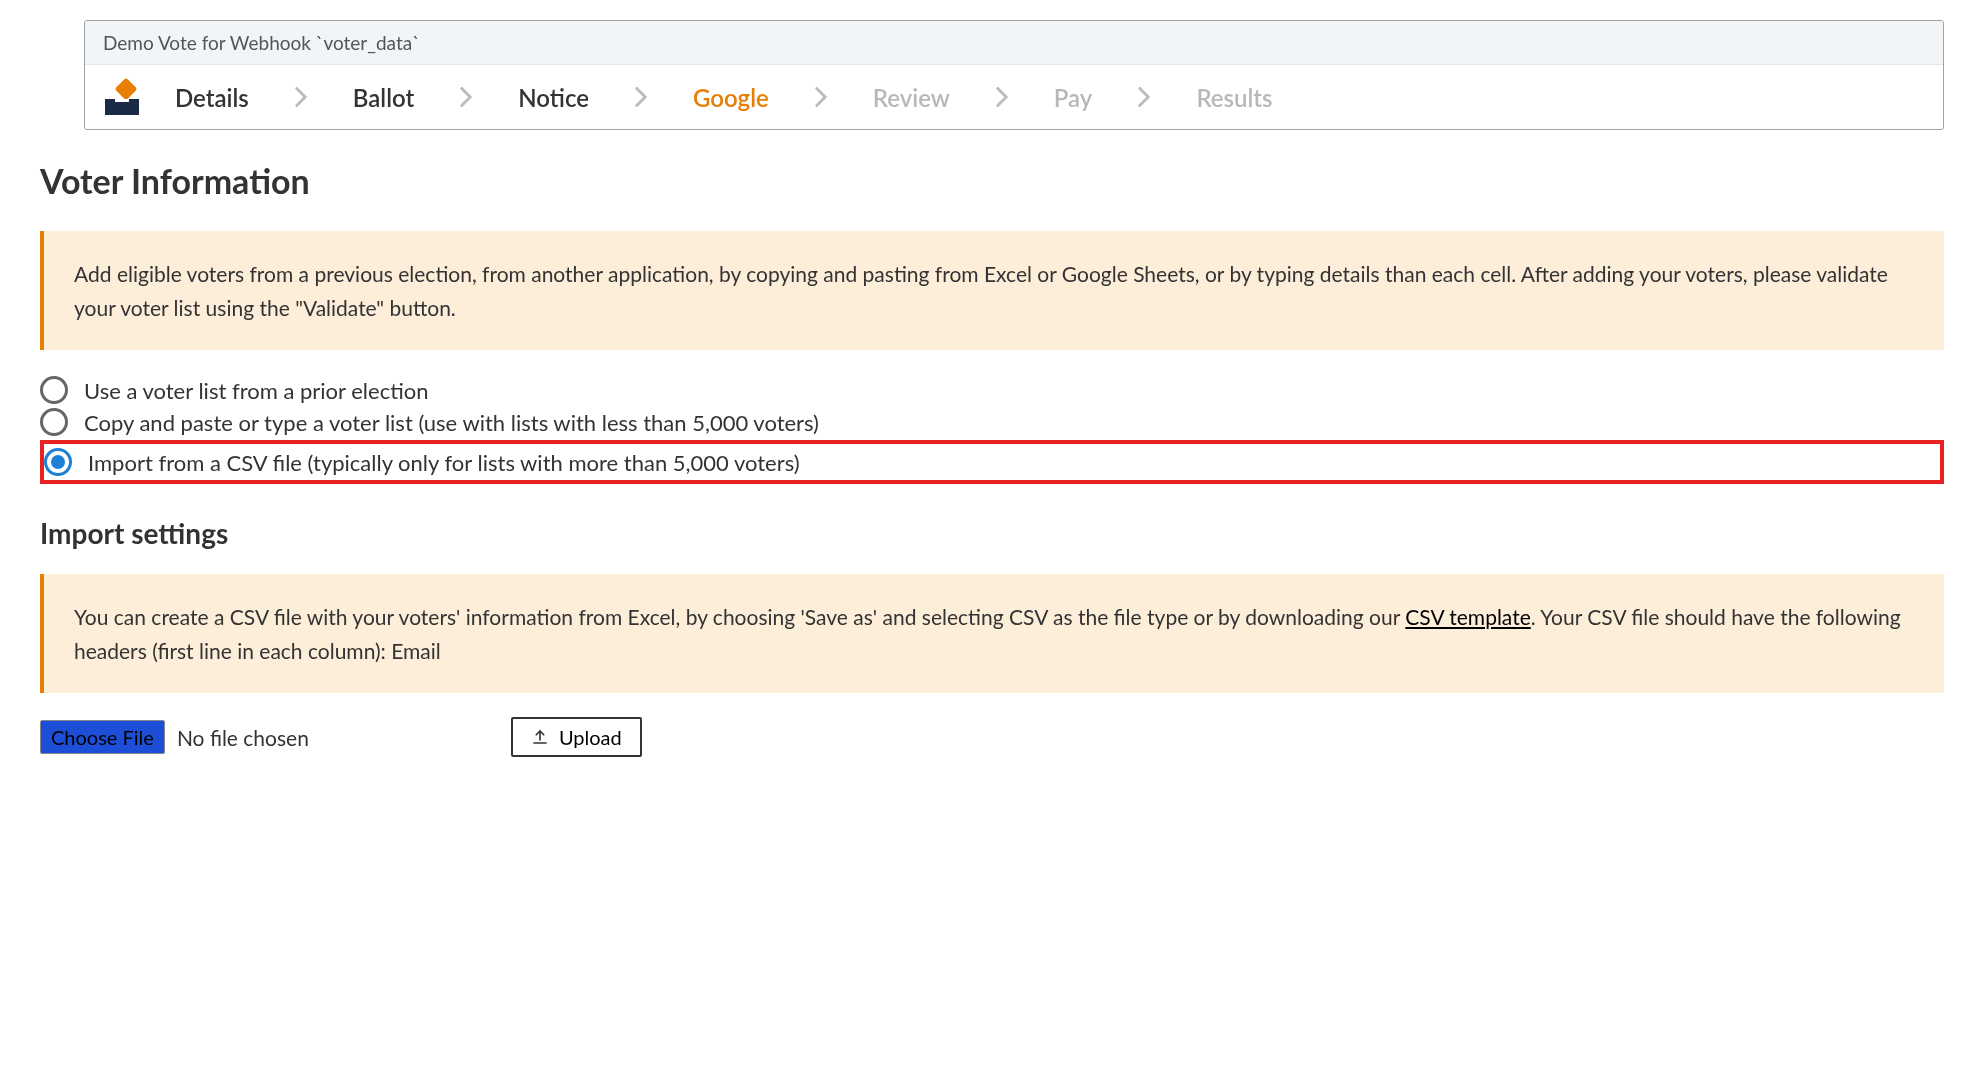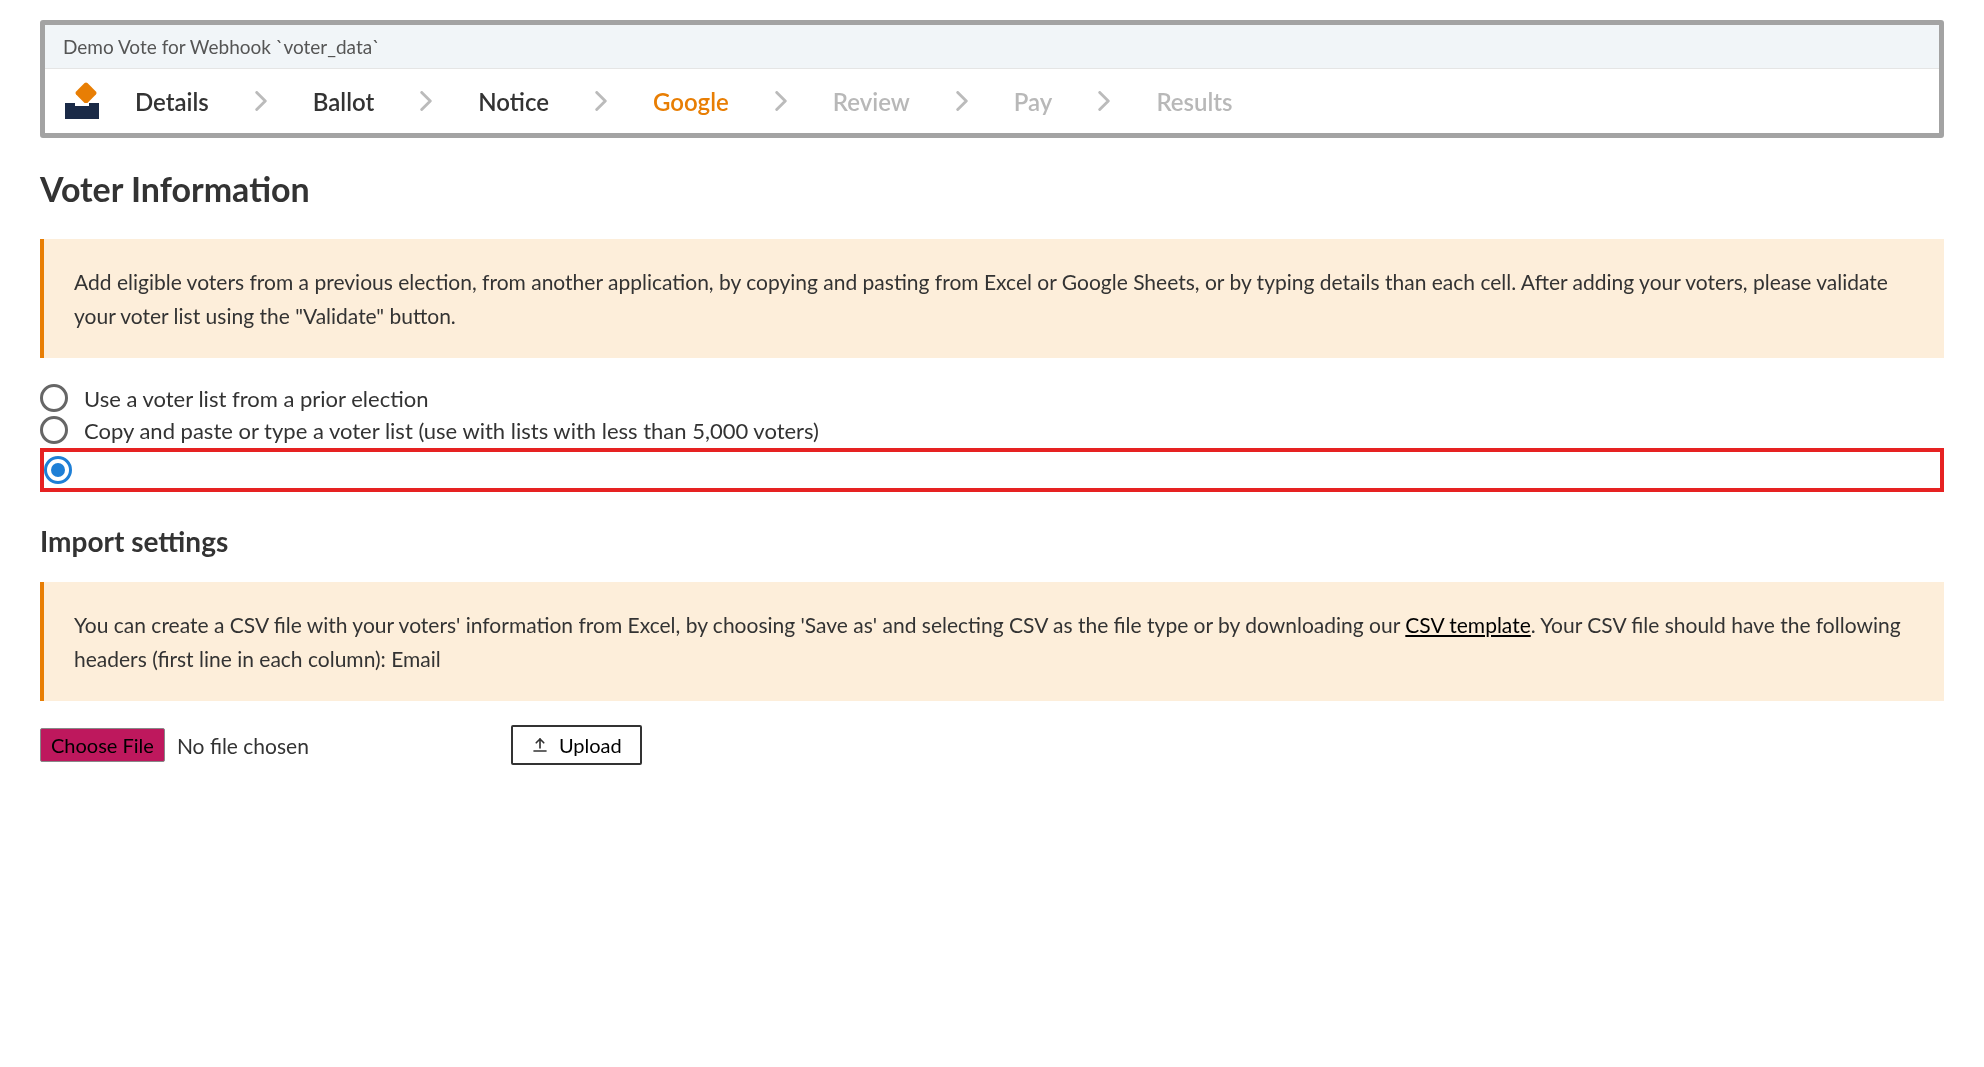--- a/index.html
+++ b/index.html
@@ -4,24 +4,25 @@
   <style>
     * { box-sizing: border-box; margin: 0; padding: 0; }
     body {
       font-family: "Lato", "Helvetica Neue", Arial, sans-serif;
       color: #333;
       background: #fff;
       padding: 20px 40px;
       font-size: 21px;
     }
     .card {
-      border: 5px solid #a3a3a3;
+      border: 1px solid #a3a3a3;
       border-radius: 3px;
       overflow: hidden;
       margin-bottom: 30px;
+      margin-left: 44px;
     }
     .card-header {
       background: #f1f5f8;
       padding: 10px 18px;
       font-size: 19px;
       color: #555;
       border-bottom: 1px solid #e5e5e5;
     }
     .breadcrumb-row {
       display: flex;
@@ -145,21 +146,21 @@
       color: #333;
     }
     .file-row {
       display: flex;
       align-items: center;
       gap: 12px;
       margin-top: 12px;
     }
     .choose-file-btn {
       border: 1px solid #888;
-      background: #be185d;
+      background: #1d4ed8;
       font-size: 20px;
       padding: 4px 10px;
       cursor: pointer;
       border-radius: 2px;
       font-family: inherit;
     }
     .file-status {
       font-size: 21px;
       color: #333;
     }
@@ -241,20 +242,21 @@
     <label class="radio-row">
       <span class="radio-circle"></span>
       <span class="radio-label">Use a voter list from a prior election</span>
     </label>
     <label class="radio-row">
       <span class="radio-circle"></span>
       <span class="radio-label">Copy and paste or type a voter list (use with lists with less than 5,000 voters)</span>
     </label>
     <label class="radio-row highlighted">
       <span class="radio-circle checked"></span>
+      <span class="radio-label">Import from a CSV file (typically only for lists with more than 5,000 voters)</span>
     </label>
   </div>
 
 <h3 class="subsection-title">Import settings</h3>
 
 <div class="info-box">
   <span>You can create a CSV file with your voters' information from Excel, by choosing 'Save as' and selecting CSV as the file type or by downloading our </span><a href="#">CSV template</a><span>. Your CSV file should have the following headers (first line in each column): Email</span>
 </div>
 
 <div class="file-row">

